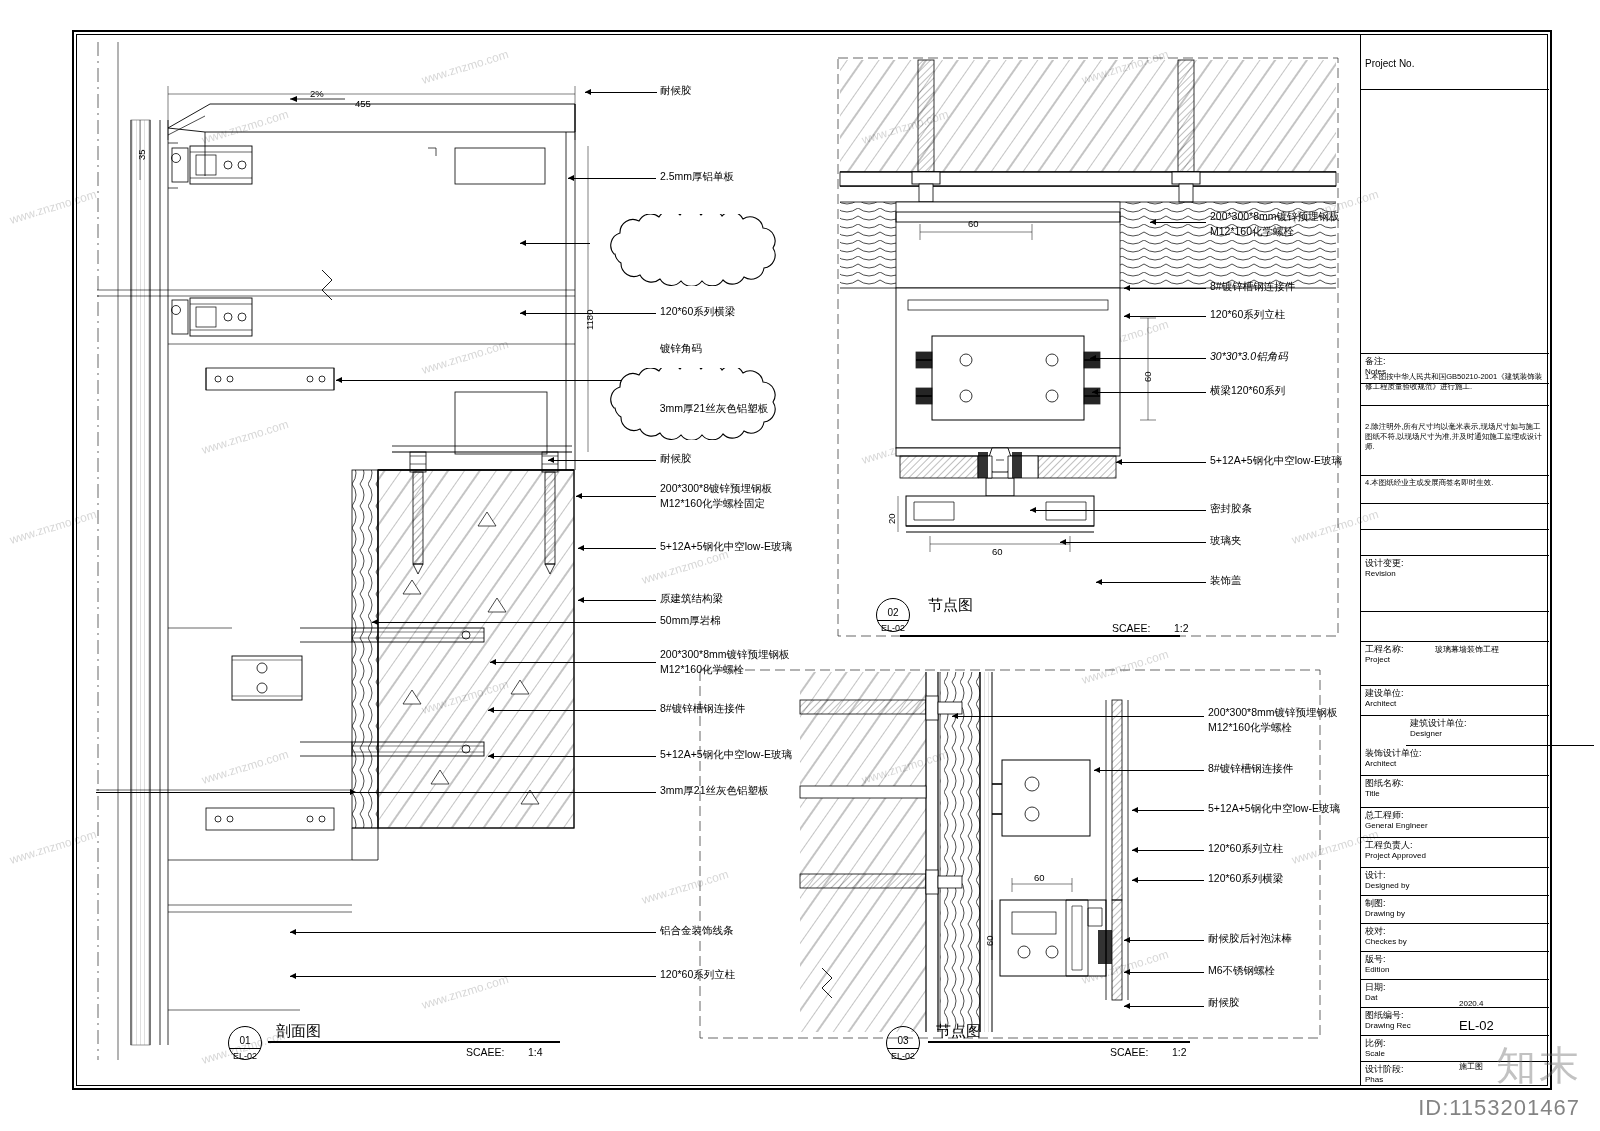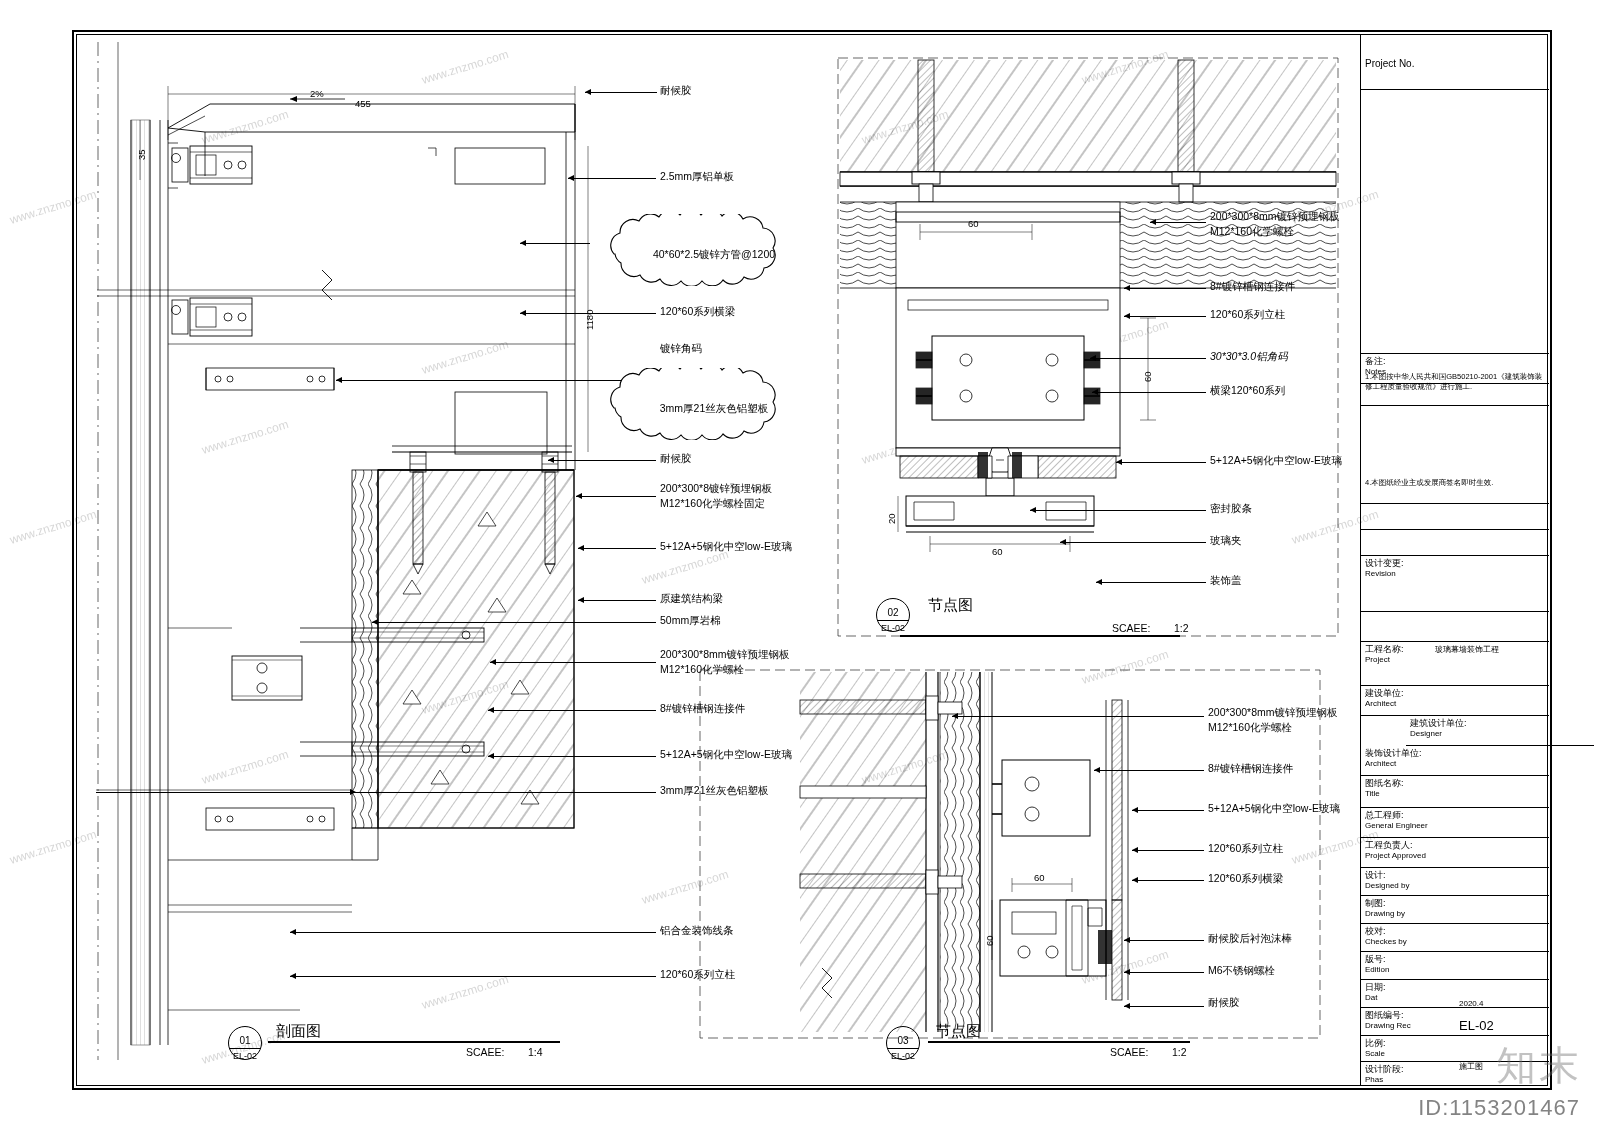--- a/index.html
+++ b/index.html
@@ -535,21 +535,20 @@
     <div class="anno" style="left:660px; top:924px;">铝合金装饰线条</div>
 
     <div class="lead" style="left:290px; top:976px; width:366px;"></div>
     <div class="arrow-l" style="left:290px; top:973px;"></div>
     <div class="anno" style="left:660px; top:968px;">120*60系列立柱</div>
 
     <div class="cloud" style="left:600px; top:214px; width:200px; height:72px;">
       <svg width="200" height="72" viewBox="0 0 200 72">
         <path d="M14 40 a13 13 0 0 1 6 -21 a13 13 0 0 1 19 -12 a13 13 0 0 1 20 -4 a13 13 0 0 1 21 -2 a13 13 0 0 1 21 0 a13 13 0 0 1 21 1 a13 13 0 0 1 21 3 a13 13 0 0 1 20 9 a13 13 0 0 1 10 20 a13 13 0 0 1 -9 20 a13 13 0 0 1 -20 9 a13 13 0 0 1 -21 3 a13 13 0 0 1 -21 1 a13 13 0 0 1 -21 0 a13 13 0 0 1 -21 -2 a13 13 0 0 1 -20 -4 a13 13 0 0 1 -19 -12 a13 13 0 0 1 -6 -9 z" fill="#fff" stroke="#000" stroke-width="1.1"></path>
       </svg>
-      <span style="display:block; padding-top:24px;">40*60*2.5镀锌方管@1200</span>
     </div>
 
     <div class="cloud" style="left:600px; top:368px; width:200px; height:72px;">
       <svg width="200" height="72" viewBox="0 0 200 72">
         <path d="M14 40 a13 13 0 0 1 6 -21 a13 13 0 0 1 19 -12 a13 13 0 0 1 20 -4 a13 13 0 0 1 21 -2 a13 13 0 0 1 21 0 a13 13 0 0 1 21 1 a13 13 0 0 1 21 3 a13 13 0 0 1 20 9 a13 13 0 0 1 10 20 a13 13 0 0 1 -9 20 a13 13 0 0 1 -20 9 a13 13 0 0 1 -21 3 a13 13 0 0 1 -21 1 a13 13 0 0 1 -21 0 a13 13 0 0 1 -21 -2 a13 13 0 0 1 -20 -4 a13 13 0 0 1 -19 -12 a13 13 0 0 1 -6 -9 z" fill="#fff" stroke="#000" stroke-width="1.1"></path>
       </svg>
       <span style="display:block; padding-top:24px;">3mm厚21丝灰色铝塑板</span>
     </div>
 
     <div class="callout" style="left:228px; top:1026px;">
@@ -671,20 +670,23 @@
     <div class="tb-row" style="top:56px; height:264px; border-bottom:1px solid #000;"></div>
 
     <div class="tb-row" style="top:320px; height:30px;">
       <div class="tb-cn">备注:</div>
       <div class="tb-en">Notes</div>
     </div>
 
     <div class="tb-row" style="top:336px; height:36px;">
       <div class="note-line">1.本图按中华人民共和国GB50210-2001《建筑装饰装修工程质量验收规范》进行施工.</div>
     </div>
+    <div class="tb-row" style="top:386px; height:56px;">
+      <div class="note-line">2.除注明外,所有尺寸均以毫米表示,现场尺寸如与施工图纸不符,以现场尺寸为准,并及时通知施工监理或设计师.</div>
+    </div>
     <div class="tb-row" style="top:442px; height:28px;">
       <div class="note-line">4.本图纸经业主或发展商签名即时生效.</div>
     </div>
 
     <div class="tb-row" style="top:470px; height:26px;"></div>
     <div class="tb-row" style="top:496px; height:26px;"></div>
 
     <div class="tb-row" style="top:522px; height:56px;">
       <div class="tb-cn">设计变更:</div>
       <div class="tb-en">Revision</div>

